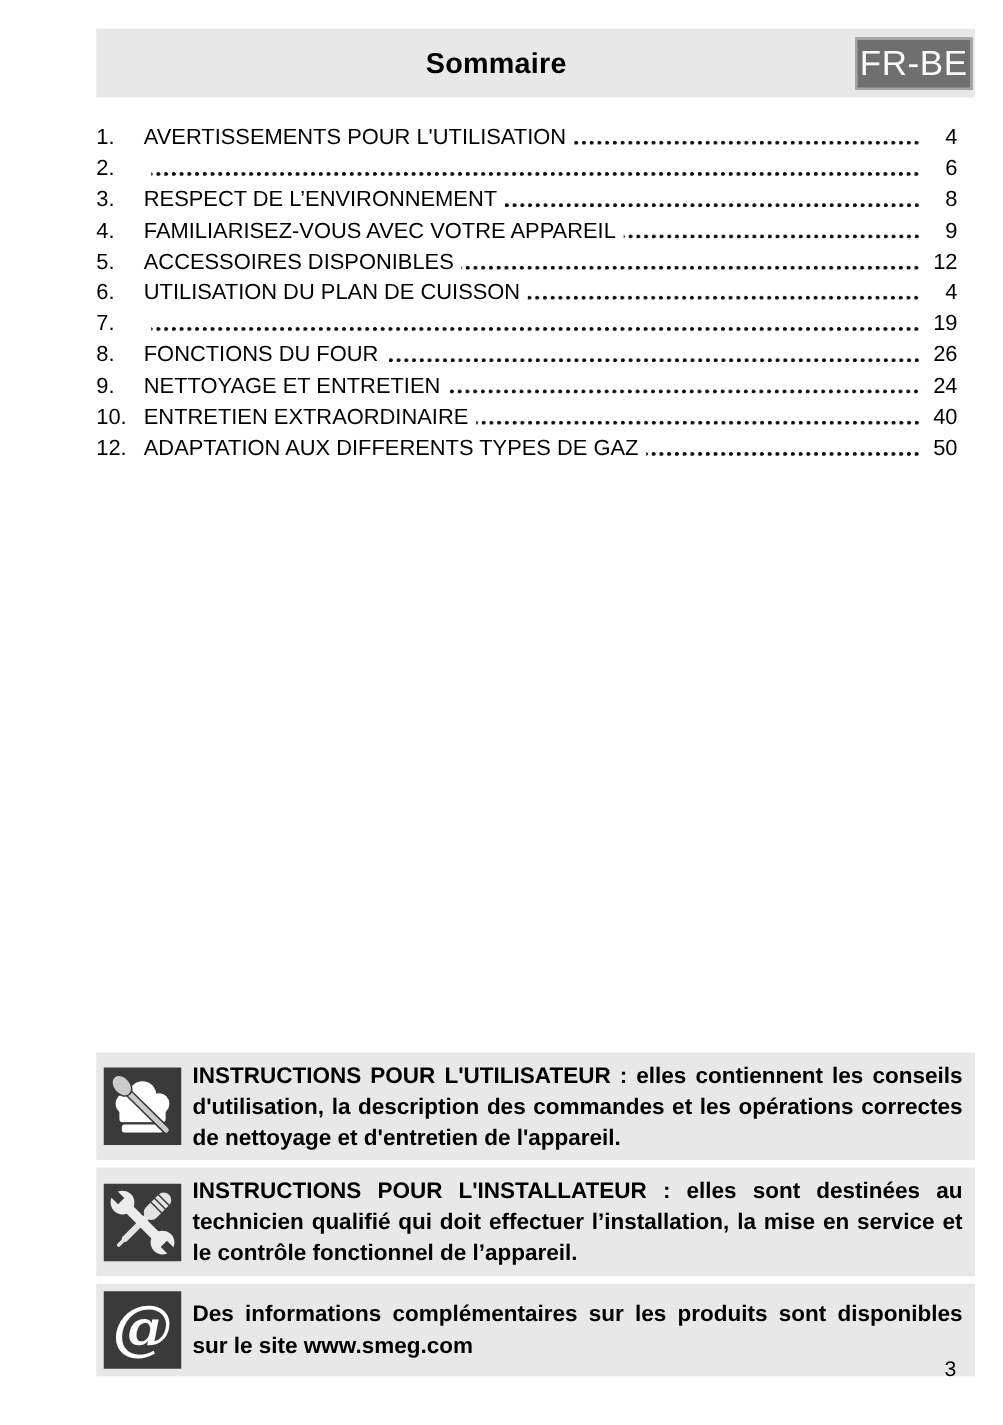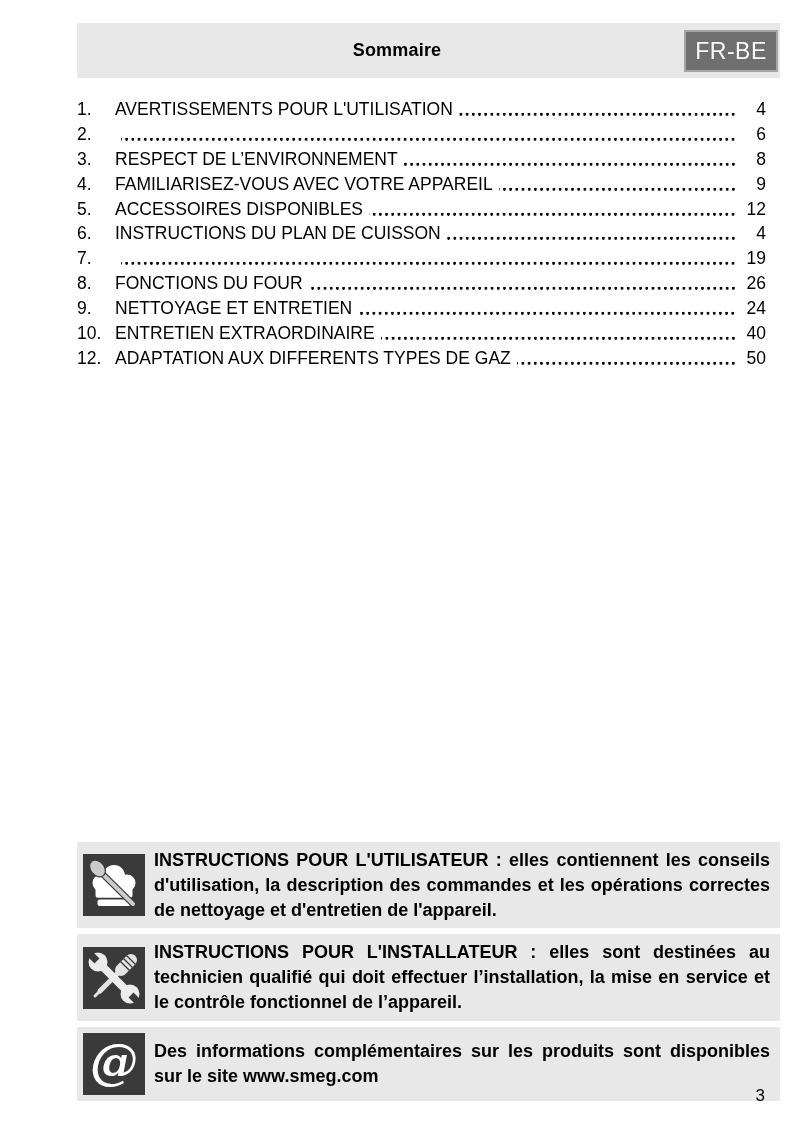--- a/index.html
+++ b/index.html
@@ -15,29 +15,29 @@
 
   
   .header-band {
     position:absolute; left:77px; top:23px;
     width:703px; height:55px;
     background:#e8e8e8;
   }
   .header-title {
     position:absolute; left:0; top:0; width:640px; height:55px;
     display:flex; align-items:center; justify-content:center;
-    font-size:18px; font-weight:bold; letter-spacing:0.2px;
+    font-size:23px; font-weight:bold; letter-spacing:0.2px;
   }
   .lang-badge {
     position:absolute; right:2px; top:7px;
     width:90px; height:38px;
     background:#6f6f6f;
     border:2px solid #a5a5a5;
     display:flex; align-items:center; justify-content:center;
-    color:#fafafa; font-size:23px; letter-spacing:0.5px;
+    color:#fafafa; font-size:28px; letter-spacing:0.5px;
   }
 
   
   .toc {
     position:absolute; left:77px; top:97px; width:689px;
   }
   .toc-row {
     display:flex; align-items:center;
     height:24.9px;
     font-size:17.5px;
@@ -131,21 +131,21 @@
       <span class="toc-page">9</span>
     </div>
     <div class="toc-row">
       <span class="toc-num">5.</span>
       <span class="toc-title">ACCESSOIRES DISPONIBLES</span>
       <span class="leader"></span>
       <span class="toc-page">12</span>
     </div>
     <div class="toc-row">
       <span class="toc-num">6.</span>
-      <span class="toc-title">INSTRUCTIONS DU PLAN DE CUISSON</span>
+      <span class="toc-title">UTILISATION DU PLAN DE CUISSON</span>
       <span class="leader"></span>
       <span class="toc-page">4</span>
     </div>
     <div class="toc-row">
       <span class="toc-num">7.</span>
       <span class="leader"></span>
       <span class="toc-page">19</span>
     </div>
     <div class="toc-row">
       <span class="toc-num">8.</span>

